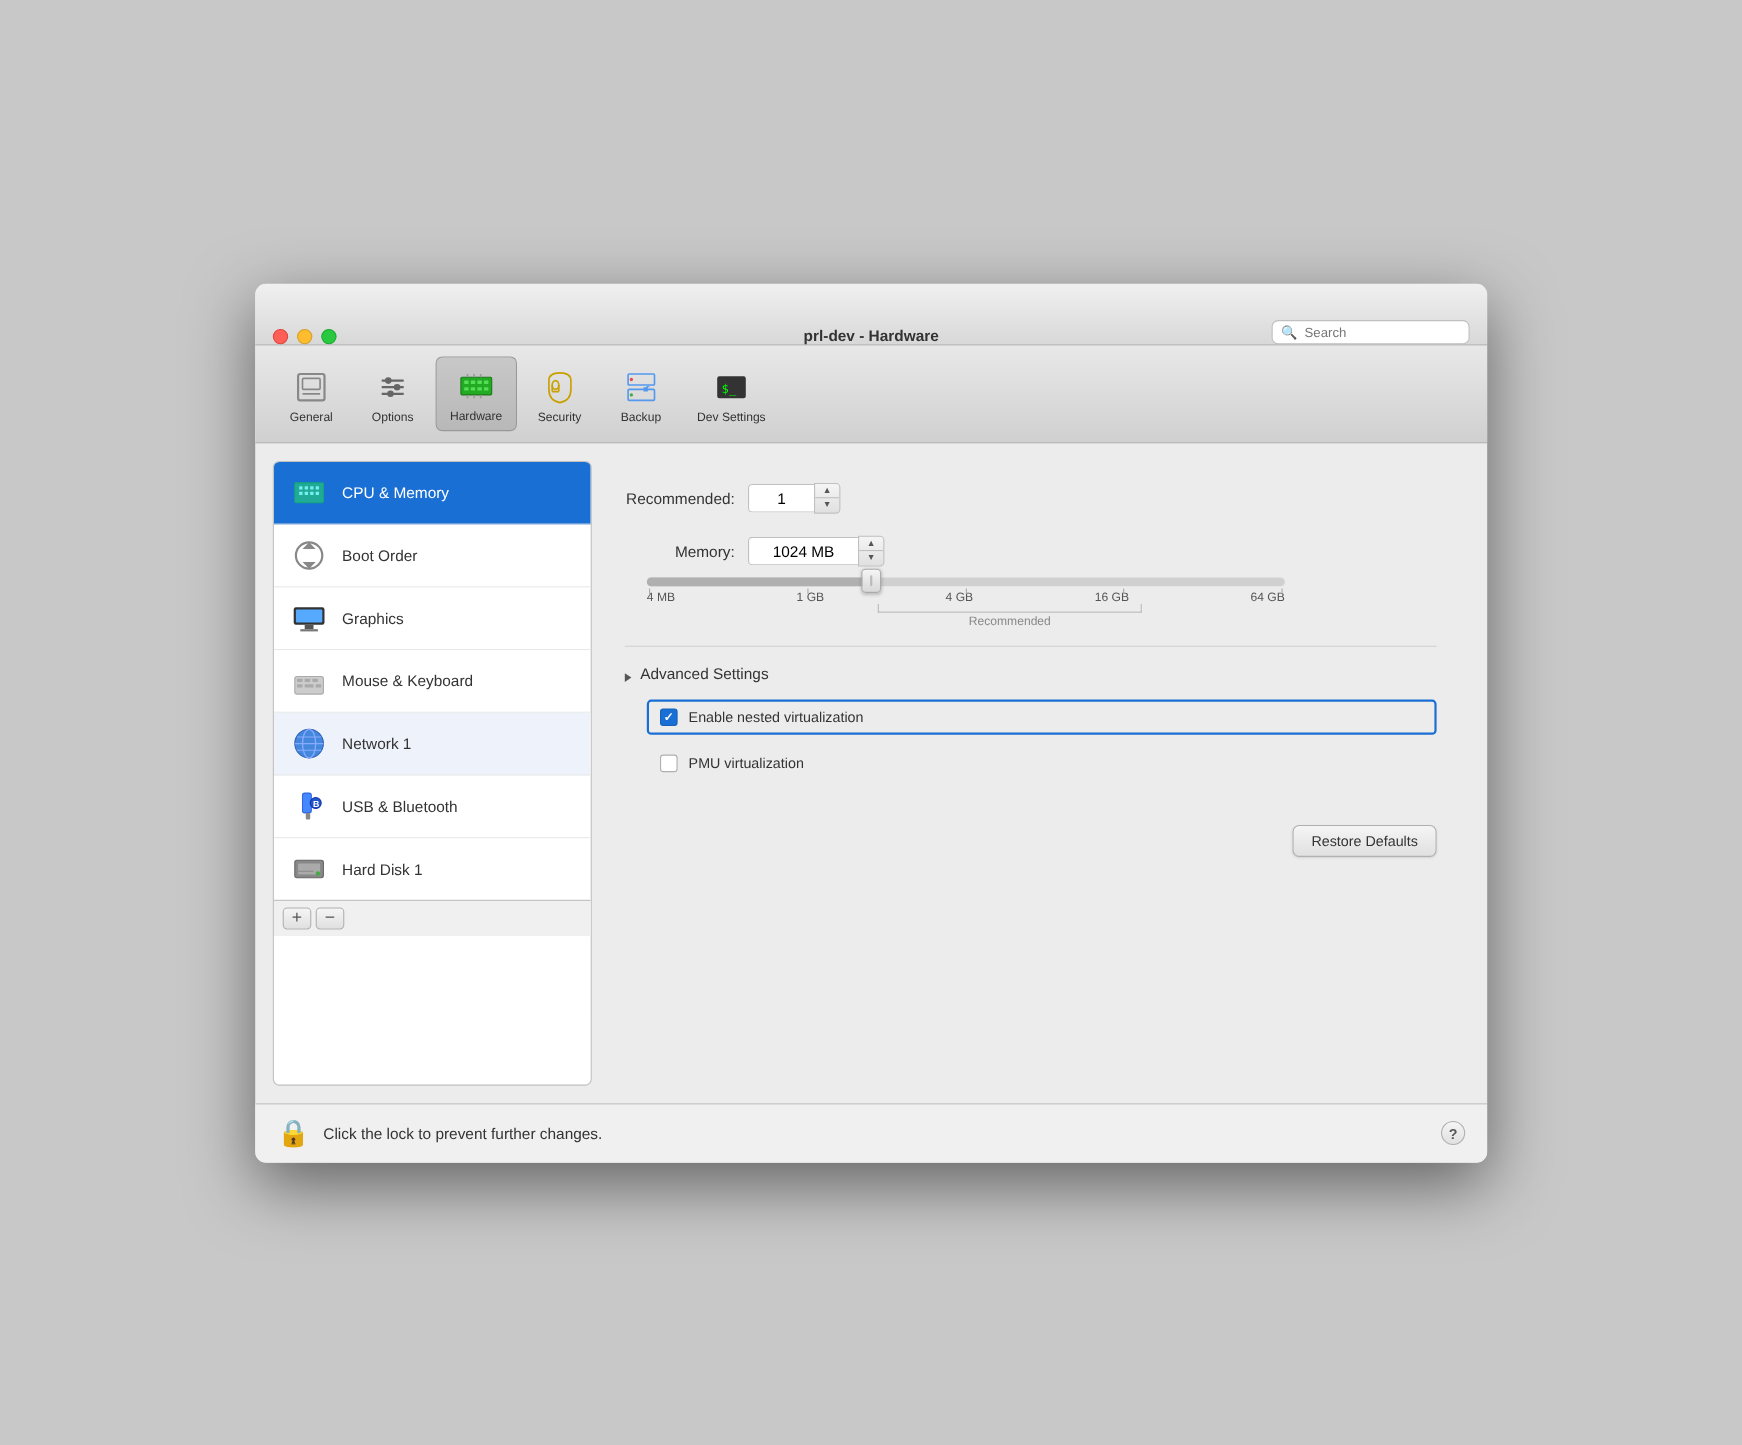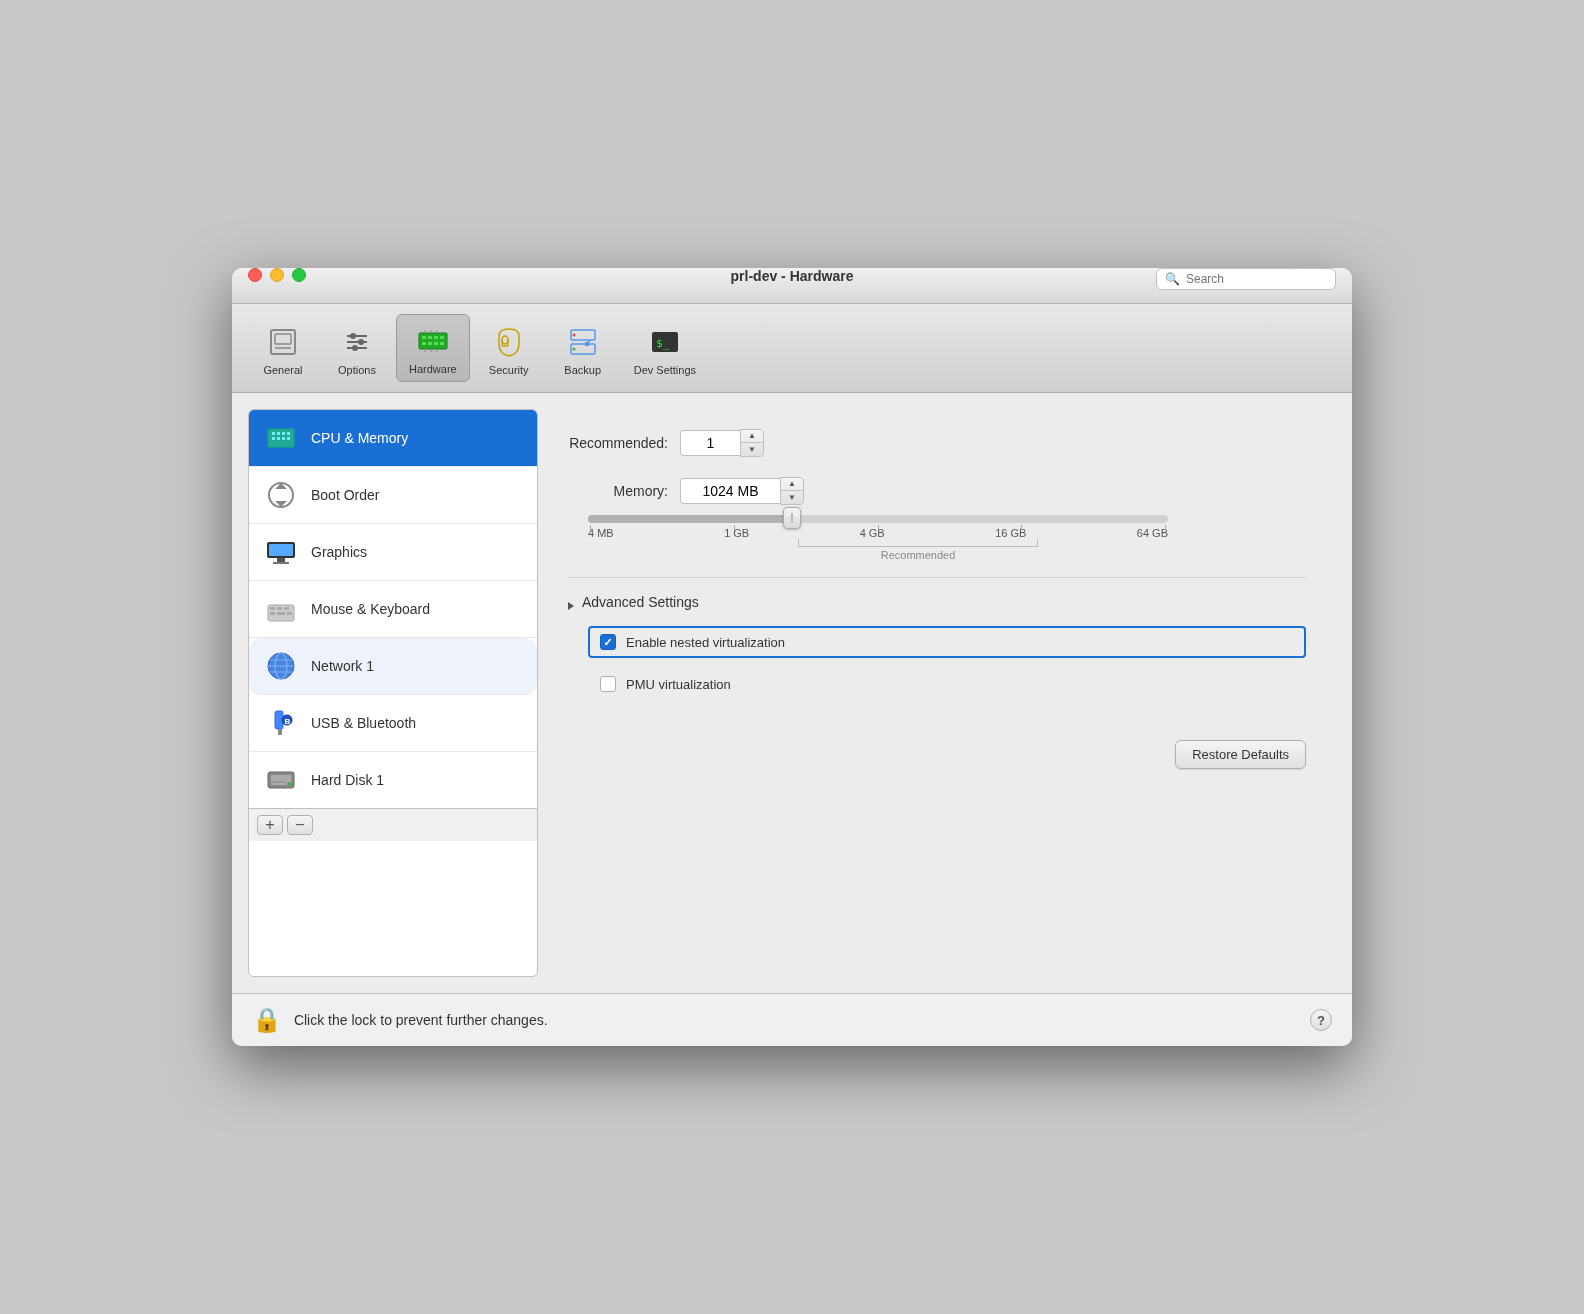--- a/index.html
+++ b/index.html
@@ -13,23 +13,23 @@
     }
     .window {
       width: 1120px;
       background: #ececec;
       border-radius: 10px;
       box-shadow: 0 20px 60px rgba(0,0,0,0.5);
       overflow: hidden;
     }
     .titlebar {
       background: linear-gradient(to bottom, #f0f0f0, #d8d8d8);
-      height: 36px;
-      display: flex;
-      align-items: flex-start;
+      height: 56px;
+      display: flex;
+      align-items: flex-end;
       justify-content: center;
       position: relative;
       border-bottom: 1px solid #b0b0b0;
     }
     .traffic-lights {
       position: absolute;
       left: 16px;
       display: flex;
       gap: 8px;
       align-items: center;
@@ -122,21 +122,21 @@
       padding: 10px 14px;
       cursor: pointer;
       gap: 12px;
       border-bottom: 1px solid #e8e8e8;
     }
     .sidebar-item:last-child { border-bottom: none; }
     .sidebar-item.active {
       background: #1a6fd4;
     }
     .sidebar-item.active .sidebar-label { color: white; }
-    .sidebar-item.hover-light { background: #eef3fb; border-radius: 12px; }
+    .sidebar-item.hover-light { background: #eef3fb; }
     .sidebar-icon {
       width: 36px;
       height: 36px;
       flex-shrink: 0;
       display: flex;
       align-items: center;
       justify-content: center;
     }
     .sidebar-label {
       font-size: 14px;

